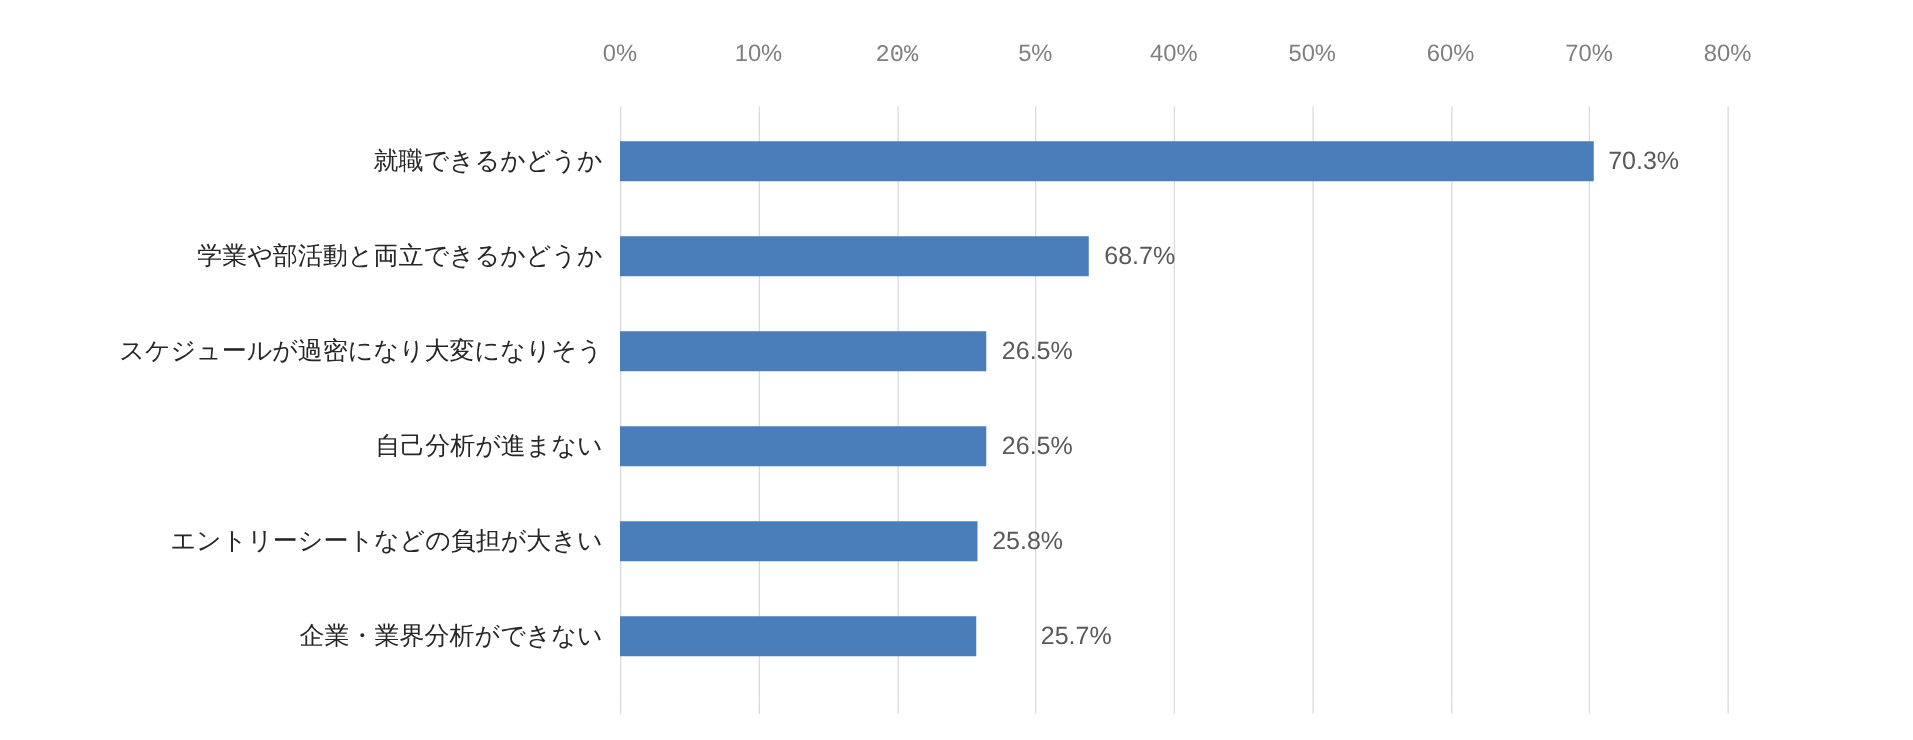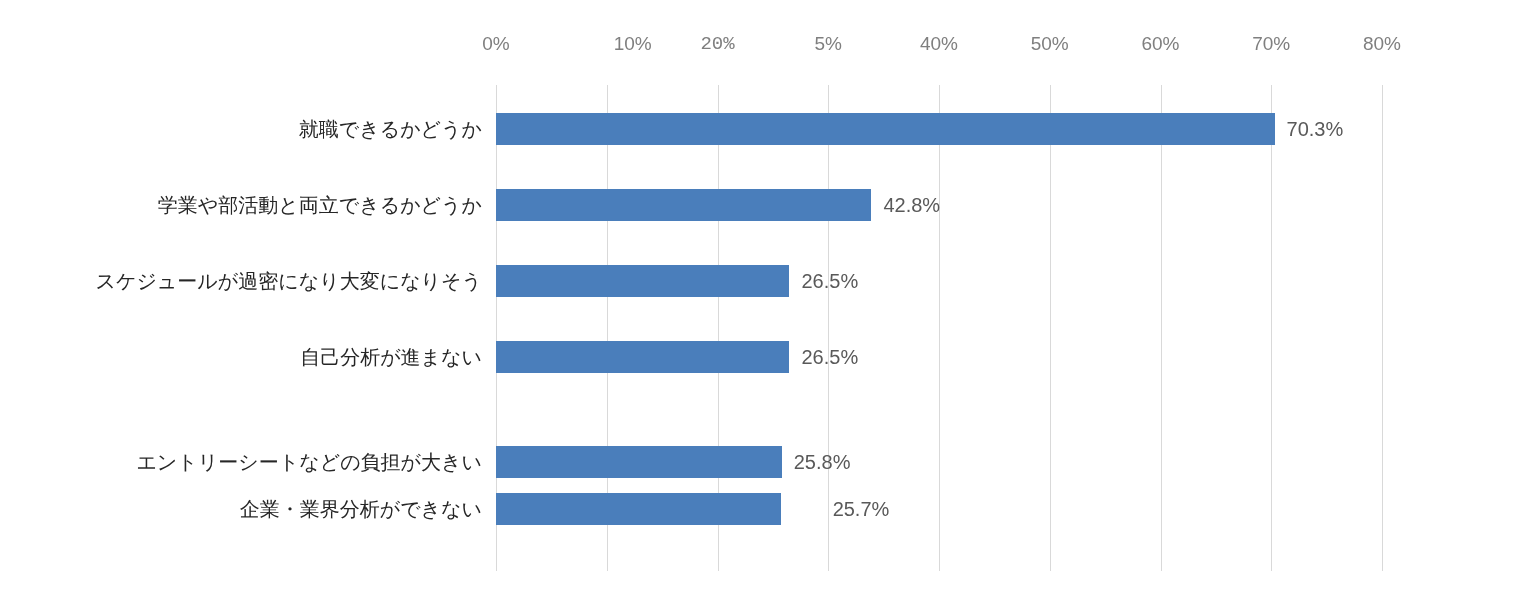--- a/index.html
+++ b/index.html
@@ -90,21 +90,21 @@
     white-space: nowrap;
   }
 </style>
 </head>
 <body>
 
 <div id="chart-root">
 
   <div id="tick-labels">
       <div class="tick-label" style="left: 496px;">0%</div>
-      <div class="tick-label" style="left: 606.75px; text-align: right;">10%</div>
+      <div class="tick-label" style="left: 606.75px;">10%</div>
       <div class="tick-label" style="left: 717.5px; font-family: Liberation Mono, monospace;">20%</div>
       <div class="tick-label" style="left: 828.25px;">5%</div>
       <div class="tick-label" style="left: 939px;">40%</div>
       <div class="tick-label" style="left: 1049.75px;">50%</div>
       <div class="tick-label" style="left: 1160.5px;">60%</div>
       <div class="tick-label" style="left: 1271.25px;">70%</div>
       <div class="tick-label" style="left: 1382px;">80%</div>
     </div>
 
   <div id="plot-area">
@@ -132,33 +132,33 @@
 
   <div id="rows">
       <div class="cat-row" style="top: 113px;">
         <div class="cat-label">就職できるかどうか</div>
         <div class="bar" style="width: 778.572px; background: rgb(74, 126, 187);"></div>
         <div class="bar-value" style="left: 1286.57px;">70.3%</div>
       </div>
       <div class="cat-row" style="top: 189px;">
         <div class="cat-label">学業や部活動と両立できるかどうか</div>
         <div class="bar" style="width: 375.442px; background: rgb(74, 126, 187);"></div>
-        <div class="bar-value" style="left: 883.442px;">42.8%</div>
+        <div class="bar-value" style="left: 883.442px;">68.7%</div>
       </div>
       <div class="cat-row" style="top: 265px;">
         <div class="cat-label">スケジュールが過密になり大変になりそう</div>
         <div class="bar" style="width: 293.487px; background: rgb(74, 126, 187);"></div>
         <div class="bar-value" style="left: 801.487px;">26.5%</div>
       </div>
       <div class="cat-row" style="top: 341px; text-decoration: underline;">
         <div class="cat-label">自己分析が進まない</div>
         <div class="bar" style="width: 293.487px; background: rgb(74, 126, 187);"></div>
         <div class="bar-value" style="left: 801.487px;">26.5%</div>
       </div>
-      <div class="cat-row" style="top: 417px; margin-top: 29px;">
+      <div class="cat-row" style="top: 417px;">
         <div class="cat-label">エントリーシートなどの負担が大きい</div>
         <div class="bar" style="width: 285.735px; background: rgb(74, 126, 187);"></div>
         <div class="bar-value" style="left: 793.735px;">25.8%</div>
       </div>
       <div class="cat-row" style="top: 493px;">
         <div class="cat-label">企業・業界分析ができない</div>
         <div class="bar" style="width: 284.627px; background: rgb(74, 126, 187);"></div>
         <div class="bar-value" style="left: 792.628px; margin-left: 40px;">25.7%</div>
       </div>
     </div>

